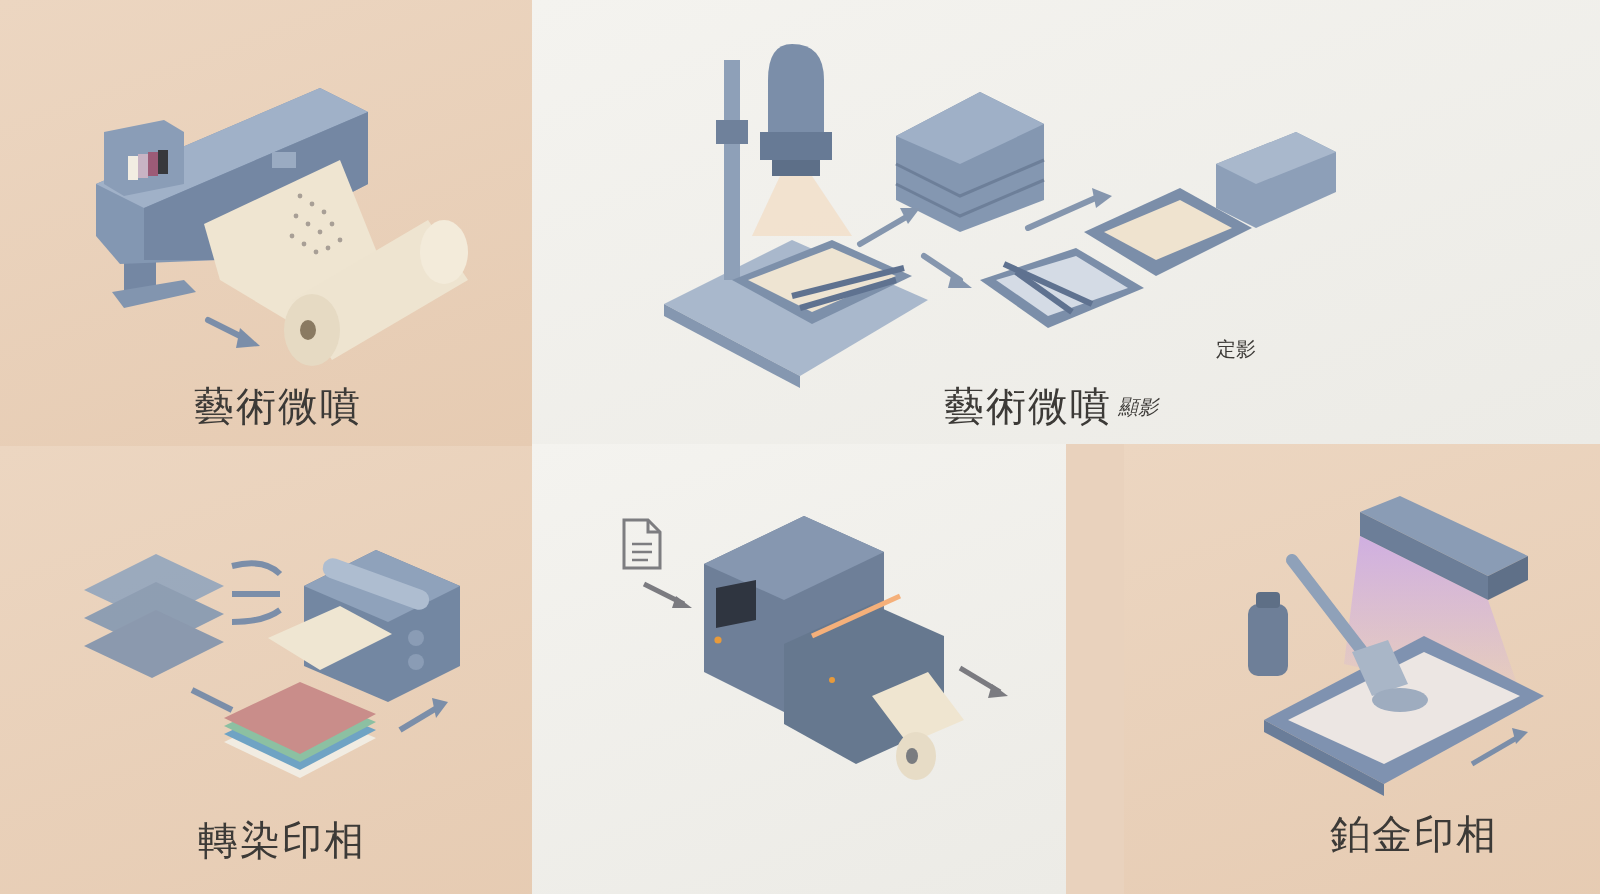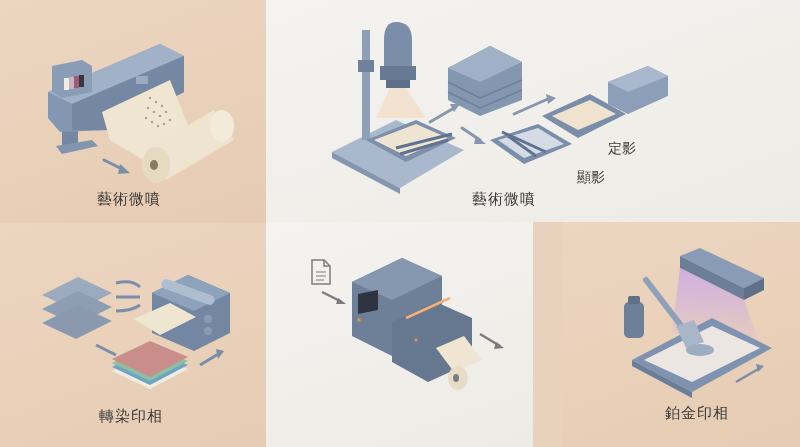--- a/index.html
+++ b/index.html
@@ -6,22 +6,22 @@
   html, body { width: 800px; height: 447px; overflow: hidden; }
   body { position: relative; font-family: "DejaVu Sans", sans-serif; background: #e9d2bd; }
   .panel { position: absolute; overflow: hidden; }
   .beige { background: linear-gradient(160deg, #ecd6c1 0%, #e6cbb2 100%); }
   .gray { background: linear-gradient(160deg, #f4f3ef 0%, #ecebe6 100%); }
   #p-inkjet { left: 0; top: 0; width: 266px; height: 223px; }
   #p-dye { left: 0; top: 223px; width: 314px; height: 224px; }
   #p-silver { left: 266px; top: 0; width: 534px; height: 222px; }
   #p-digital { left: 266px; top: 222px; width: 267px; height: 225px; }
   #p-platinum { left: 562px; top: 222px; width: 276px; height: 225px; }
-  .label { position: absolute; font-size: 15px; color: #3c3a37; letter-spacing: 1px; white-space: nowrap; }
-  .sublabel { position: absolute; font-size: 14px; color: #3c3a37; white-space: nowrap; }
+  .label { position: absolute; font-size: 20px; color: #3c3a37; letter-spacing: 1px; white-space: nowrap; }
+  .sublabel { position: absolute; font-size: 10px; color: #3c3a37; white-space: nowrap; margin-top: 28px; }
   svg.art { position: absolute; left: 0; top: 0; }
 </style>
 </head>
 <body>
 
 <div class="panel beige" id="p-inkjet">
   <svg class="art" width="266" height="223" viewBox="0 0 266 223">
 
     <path d="M62 128 L78 128 L78 148 L62 148 Z" fill="#7487a3"></path>
     <path d="M56 146 L92 140 L98 146 L62 154 Z" fill="#8295af"></path>
@@ -101,21 +101,21 @@
     <path d="M232 140 L272 128 L298 144 L258 158 Z" fill="#d4dbe5"></path>
     <path d="M236 132 L280 152" stroke="#5f7290" stroke-width="3"></path>
     <path d="M242 136 L270 156" stroke="#5f7290" stroke-width="3"></path>
 
     <path d="M276 116 L324 94 L360 114 L312 138 Z" fill="#7b8ea9"></path>
     <path d="M286 116 L324 100 L350 114 L312 130 Z" fill="#efe3cf"></path>
 
     <path d="M342 82 L382 66 L402 76 L402 96 L362 114 L342 104 Z" fill="#8d9fb8"></path>
     <path d="M342 82 L382 66 L402 76 L362 92 Z" fill="#a9b8cc"></path>
   </svg>
-  <div class="sublabel" style="left:311px; top:169px;">顯影</div>
+  <div class="sublabel" style="left:293px; top:169px;font-style:italic;">顯影</div>
   <div class="sublabel" style="left:342px; top:140px;">定影</div>
   <div class="label" style="left:206px; top:190px;">藝術微噴</div>
 </div>
 
 <div class="panel beige" id="p-dye">
   <svg class="art" width="266" height="224" viewBox="0 0 266 224">
 
     <g opacity="0.85">
       <path d="M42 72 L78 54 L112 70 L76 88 Z" fill="#8ea3bd"></path>
       <path d="M42 86 L78 68 L112 84 L76 102 Z" fill="#7f95b1"></path>

